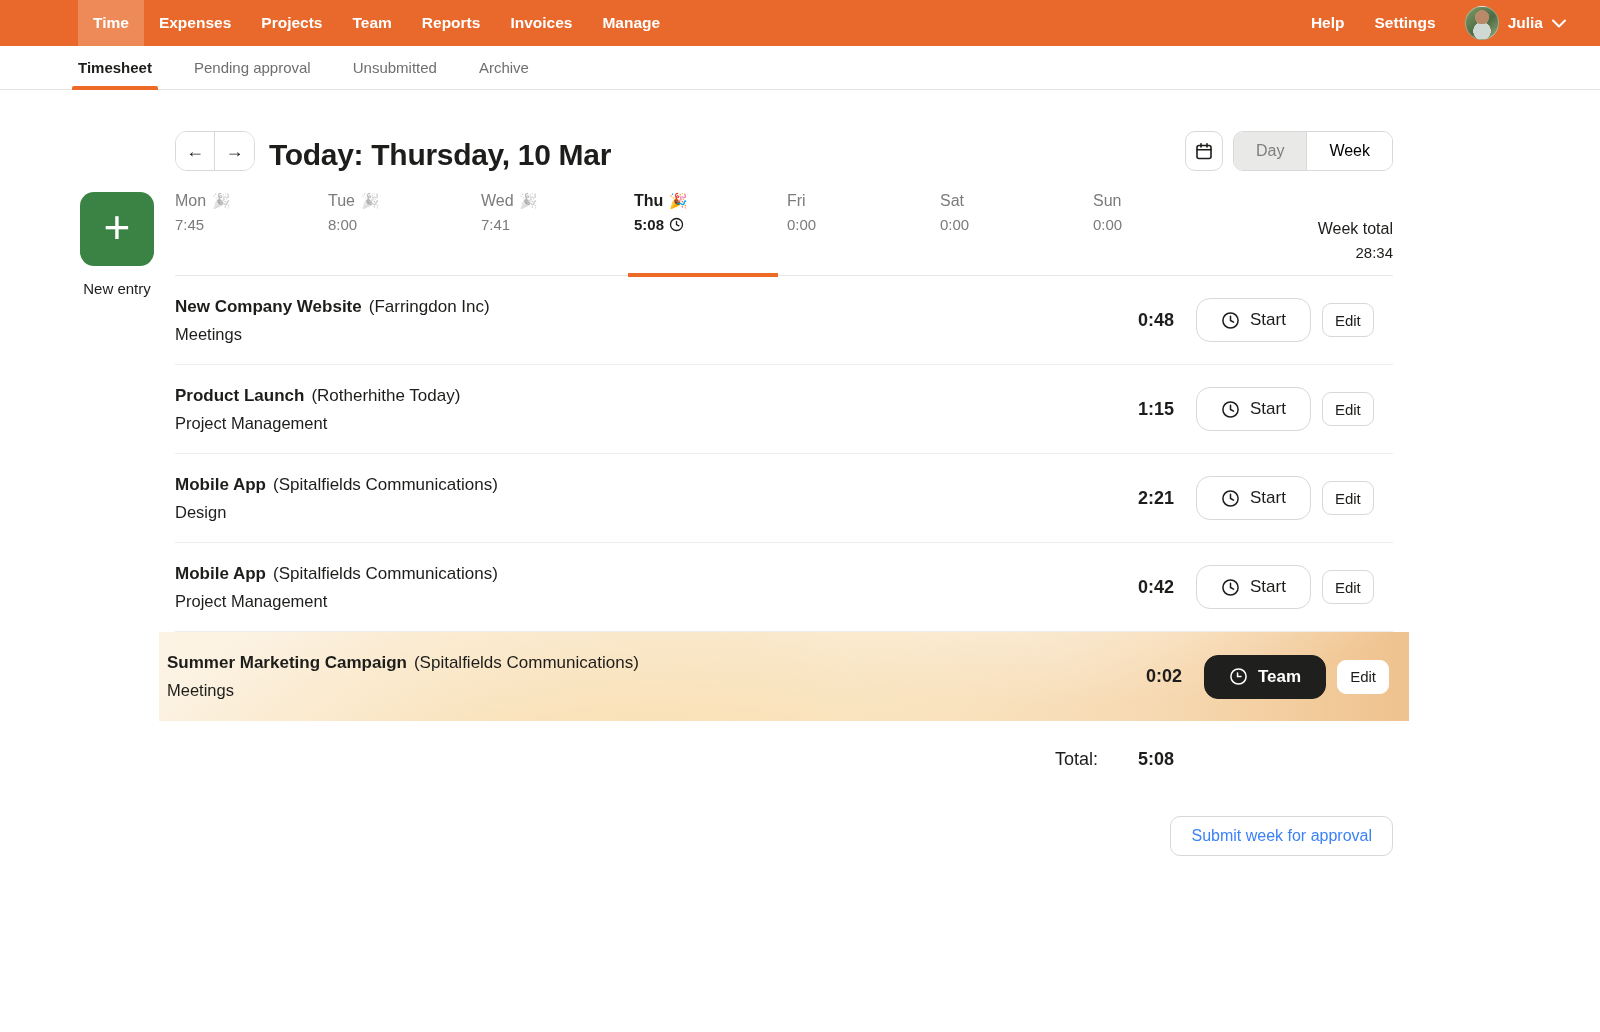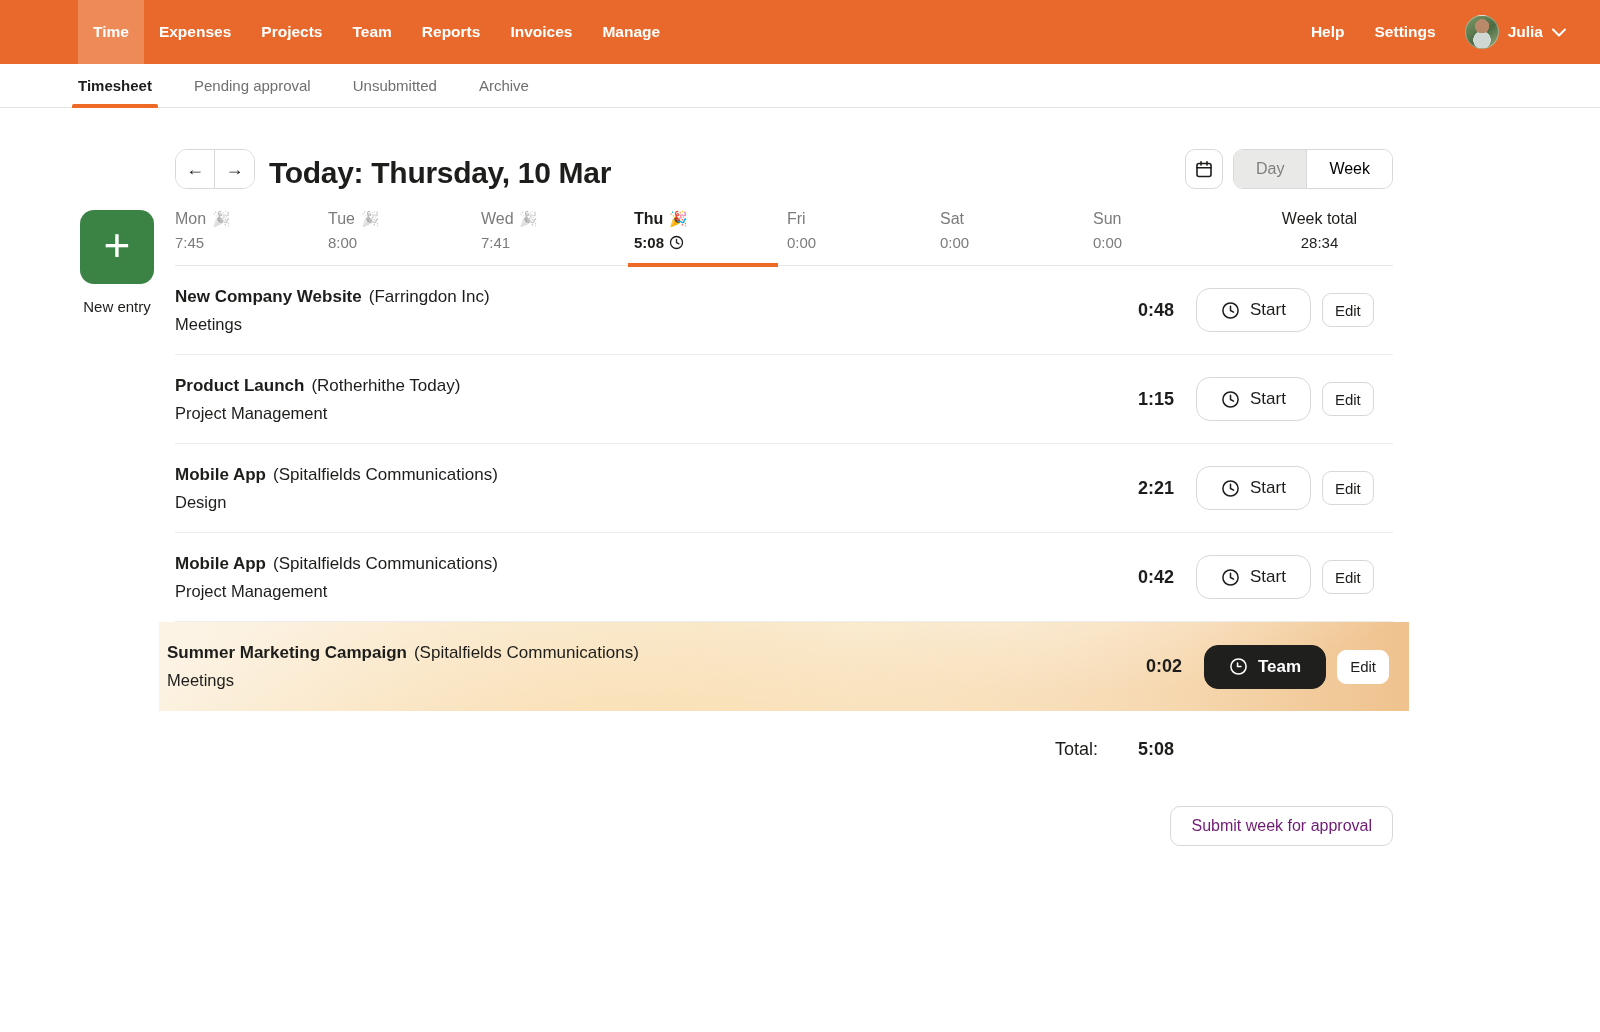--- a/index.html
+++ b/index.html
@@ -1,20 +1,20 @@
 <!DOCTYPE html>
 <html><head>
 <meta charset="utf-8">
 <style>
   * { margin:0; padding:0; box-sizing:border-box; }
   html,body { width:1600px; min-height:1032px; background:#fff;
     font-family:"Liberation Sans","DejaVu Sans",sans-serif; color:#1d1d1b; }
 
   
-  .topnav { height:64px; background:#e8692b; display:flex; align-items:stretch;
+  .topnav { height:46px; background:#e8692b; display:flex; align-items:stretch;
     justify-content:space-between; padding:0 28px 0 78px; }
   .topnav-left, .topnav-right { display:flex; align-items:stretch; }
   .nav-item { display:flex; align-items:center; padding:0 15px; color:#fff;
     font-size:15.5px; font-weight:700; cursor:pointer; }
   .nav-item.active { background:#ee8a57; }
   .user-chip { display:flex; align-items:center; gap:9px; padding:0 6px 0 14px; cursor:pointer; }
   .avatar { width:34px; height:34px; border-radius:50%;
     background: radial-gradient(circle at 50% 32%, #b98a6a 0 26%, transparent 27%),
                 radial-gradient(circle at 50% 75%, #cfd8d2 0 30%, transparent 31%),
                 linear-gradient(140deg,#7f9b66,#4c6b44 55%,#96aa7c);
@@ -61,21 +61,21 @@
   .week-strip { display:flex; margin-top:20px; border-bottom:1px solid #e6e6e6; padding-bottom:14px; position:relative; }
   .day-col { width:153px; }
   .day-name { font-size:16px; color:#7b7b7b; display:flex; align-items:center; gap:6px; }
   .day-time { font-size:15px; color:#7b7b7b; margin-top:6px; display:flex; align-items:center; gap:5px; }
   .day-col.active .day-name { color:#1d1d1b; font-weight:700; }
   .day-col.active .day-time { color:#1d1d1b; font-weight:700; }
   .day-col.active::after { content:""; position:absolute; bottom:-2px; height:4px; width:150px;
     margin-left:-6px; background:#ed6b26; }
   .emoji { font-size:15px; }
   .emoji.muted { filter:grayscale(1) opacity(.45); }
-  .week-total { flex:1; text-align:center; }
+  .week-total { flex:1; text-align:right;margin-top:28px; }
   .week-total .wt-label { font-size:16px; color:#1d1d1b; }
   .week-total .wt-value { font-size:15px; color:#1d1d1b; margin-top:6px; }
 
   
   .entry-row { display:flex; align-items:center; min-height:89px; border-bottom:1px solid #ececec;
     padding:14px 0; }
   .entry-info { flex:1; }
   .entry-line1 { font-size:17px; }
   .entry-line1 b { font-weight:700; }
   .entry-line1 .client { color:#1d1d1b; margin-left:7px; }
@@ -95,21 +95,21 @@
       linear-gradient(90deg,#fcf3e4 0%, #faecd4 55%, #f6d7ae 82%, #efc28e 100%); }
   .entry-row.running .edit-btn { border-color:#fff; }
 
   
   .total-row { display:flex; justify-content:flex-end; align-items:center; padding:28px 0 0; }
   .total-label { font-size:18px; color:#1d1d1b; margin-right:40px; }
   .total-value { font-size:18px; font-weight:700; }
   .total-spacer { width:219px; }
   .submit-row { display:flex; justify-content:flex-end; margin-top:46px; }
   .submit-btn { height:40px; padding:0 20px; background:#fff; border:1px solid #d8d8d8;
-    border-radius:10px; font-size:16px; color:#701a75; cursor:pointer; font-family:inherit; }
+    border-radius:10px; font-size:16px; color:#3b82f6; cursor:pointer; font-family:inherit; }
 
   svg { display:block; }
 </style>
 </head>
 <body>
 
 <header class="topnav">
   <div class="topnav-left">
     <div class="nav-item active">Time</div>
     <div class="nav-item">Expenses</div>

